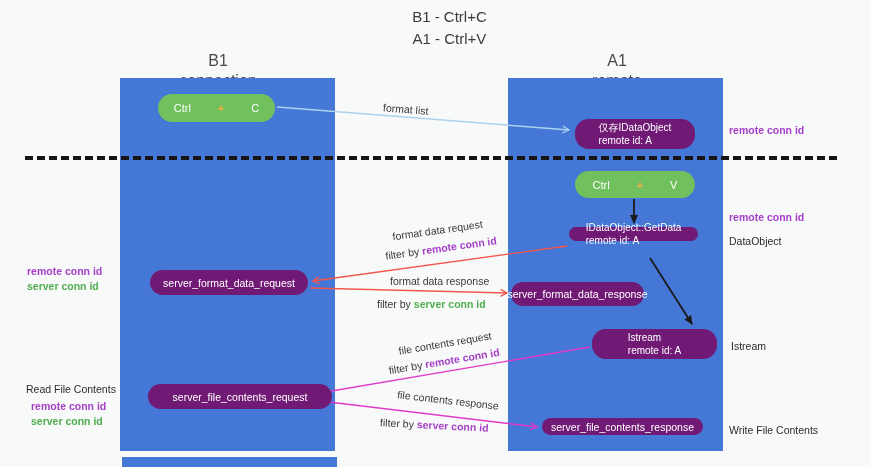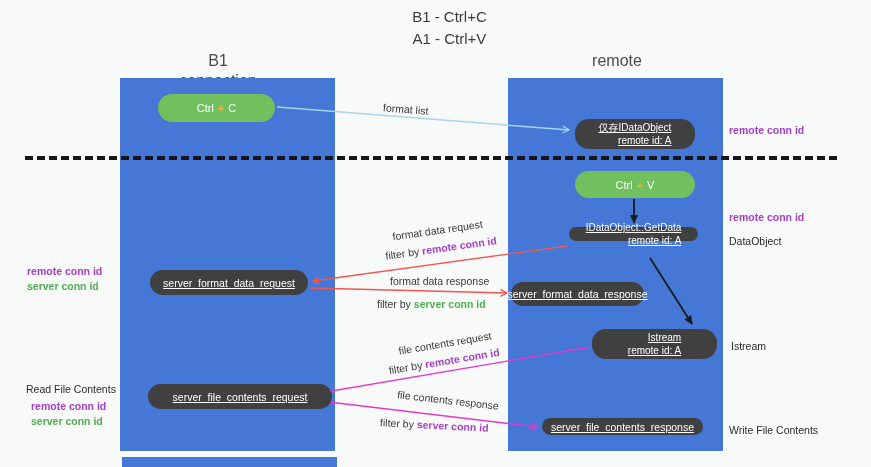--- a/index.html
+++ b/index.html
@@ -9,23 +9,23 @@
          font-size:15px;color:#3b3b3b;line-height:1.45;}
   .col-header{position:absolute;width:120px;top:51px;text-align:center;
               font-size:16px;color:#4a4a4a;line-height:1.25;}
   .lane{position:absolute;top:78px;width:215px;height:373px;background:#4577D6;}
   .lane-left{left:120px;}
   .lane-right{left:508px;}
   .lane-strip{position:absolute;left:122px;top:457px;width:215px;height:10px;background:#4577D6;}
   .dashed{position:absolute;left:25px;top:156px;width:812px;height:0;
           border-top:4px dashed #161616;}
   .arrows{position:absolute;left:0;top:0;pointer-events:none;}
-  .node{position:absolute;color:#fff;text-align:right;border-radius:14px;
-        display:flex;align-items:center;justify-content:center;font-size:10.5px;}
-  .node.orange{background:#404040;text-decoration:underline;}
+  .node{position:absolute;color:#fff;text-align:left;border-radius:14px;
+        display:flex;align-items:center;justify-content:center;font-size:10.5px;gap:23px;}
+  .node.orange{background:#701a75;}
   .node.green{background:#70C05E;font-size:11px;}
   .node .stack{line-height:1.3;font-size:10px;}
   .plus{color:#F8B13C;margin:0 4px;font-weight:bold;}
   .side-label{position:absolute;font-size:10.5px;color:#2b2b2b;white-space:nowrap;}
   .bold-purple{color:#A640C8;font-weight:bold;}
   .bold-green{color:#4FAE4F;font-weight:bold;}
   .arrow-label{position:absolute;font-size:10.5px;color:#3a3a3a;white-space:nowrap;}
   .filter-prefix{margin-right:3px;}
 </style>
 </head>
@@ -36,20 +36,21 @@
   <div class="title">
     <div>B1 - Ctrl+C</div>
     <div>A1 - Ctrl+V</div>
   </div>
 
   <div class="col-header" style="left:158px;">
     <div>B1</div>
     <div>connection</div>
   </div>
   <div class="col-header" style="left:557px;">
+    <div>A1</div>
     <div>remote</div>
   </div>
 
   <div class="lane lane-left"></div>
   <div class="lane lane-right"></div>
   <div class="lane-strip"></div>
 
   <div class="dashed"></div>
 
   <svg class="arrows" width="871" height="467">

